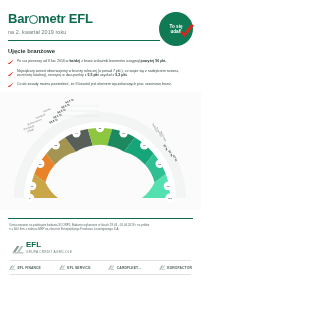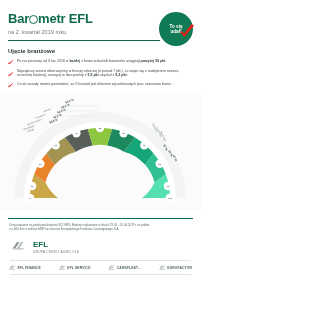--- a/index.html
+++ b/index.html
@@ -72,21 +72,21 @@
   .foot-rule {
     width: 185px; height: 0.8px; background: #0f6b4f;
     margin: 8px auto 4px auto;
   }
   .source {
     font-size: 2.9px; line-height: 4px; color: #5a6968;
     padding: 0 9px; letter-spacing: 0.02px;
   }
 
   
-  .logo-main { display: flex; align-items: flex-start; gap: 8px; padding: 10px 0 0 12px; }
+  .logo-main { display: flex; align-items: flex-end; gap: 1px; padding: 10px 0 0 12px; }
   .logo-mark { width: 13px; height: 9px; }
   .logo-texts .efl { font-size: 8px; font-weight: bold; color: #0f6b4f; line-height: 8px; }
   .logo-texts .ca { font-size: 3.2px; color: #6b7b7a; letter-spacing: 0.25px; margin-top: 0.5px; }
   .sub-rule { width: 181px; height: 0.6px; background: #dfe4e3; margin: 6px auto 0 auto; }
   .sub-logos {
     display: flex; justify-content: space-between;
     padding: 5px 9px 0 9px;
   }
   .sub-logo { display: flex; align-items: center; gap: 1.5px; }
   .sub-logo .sm-mark { width: 7px; height: 5px; }

